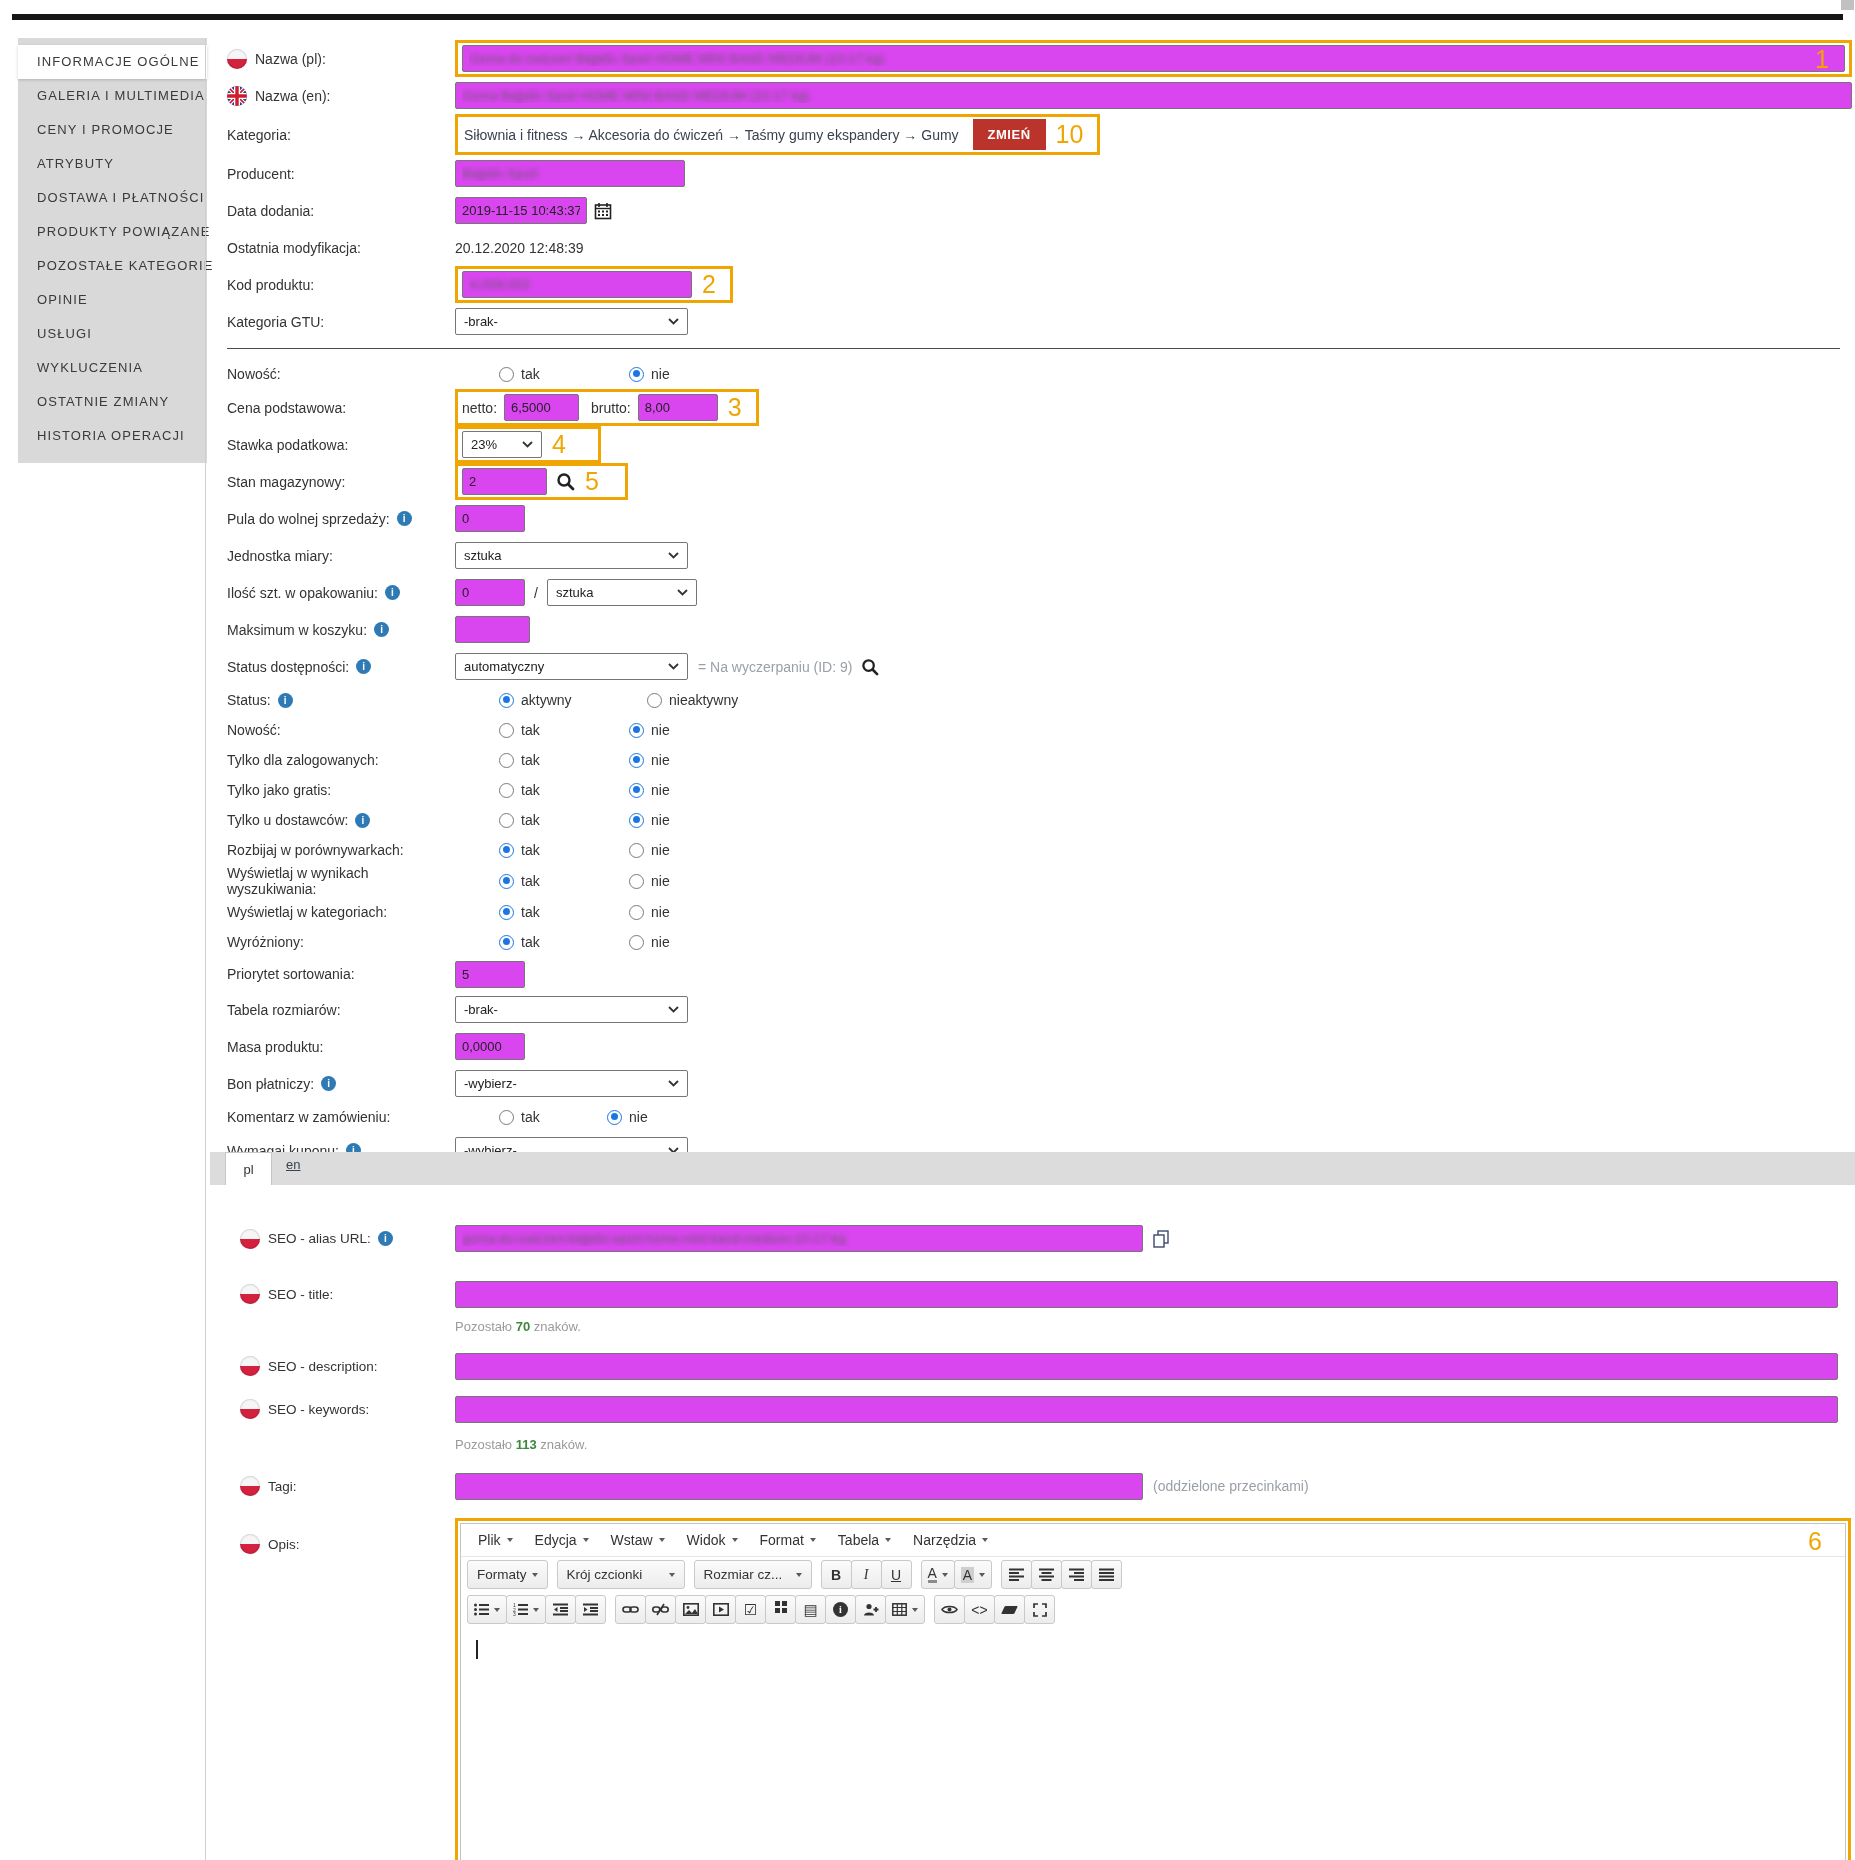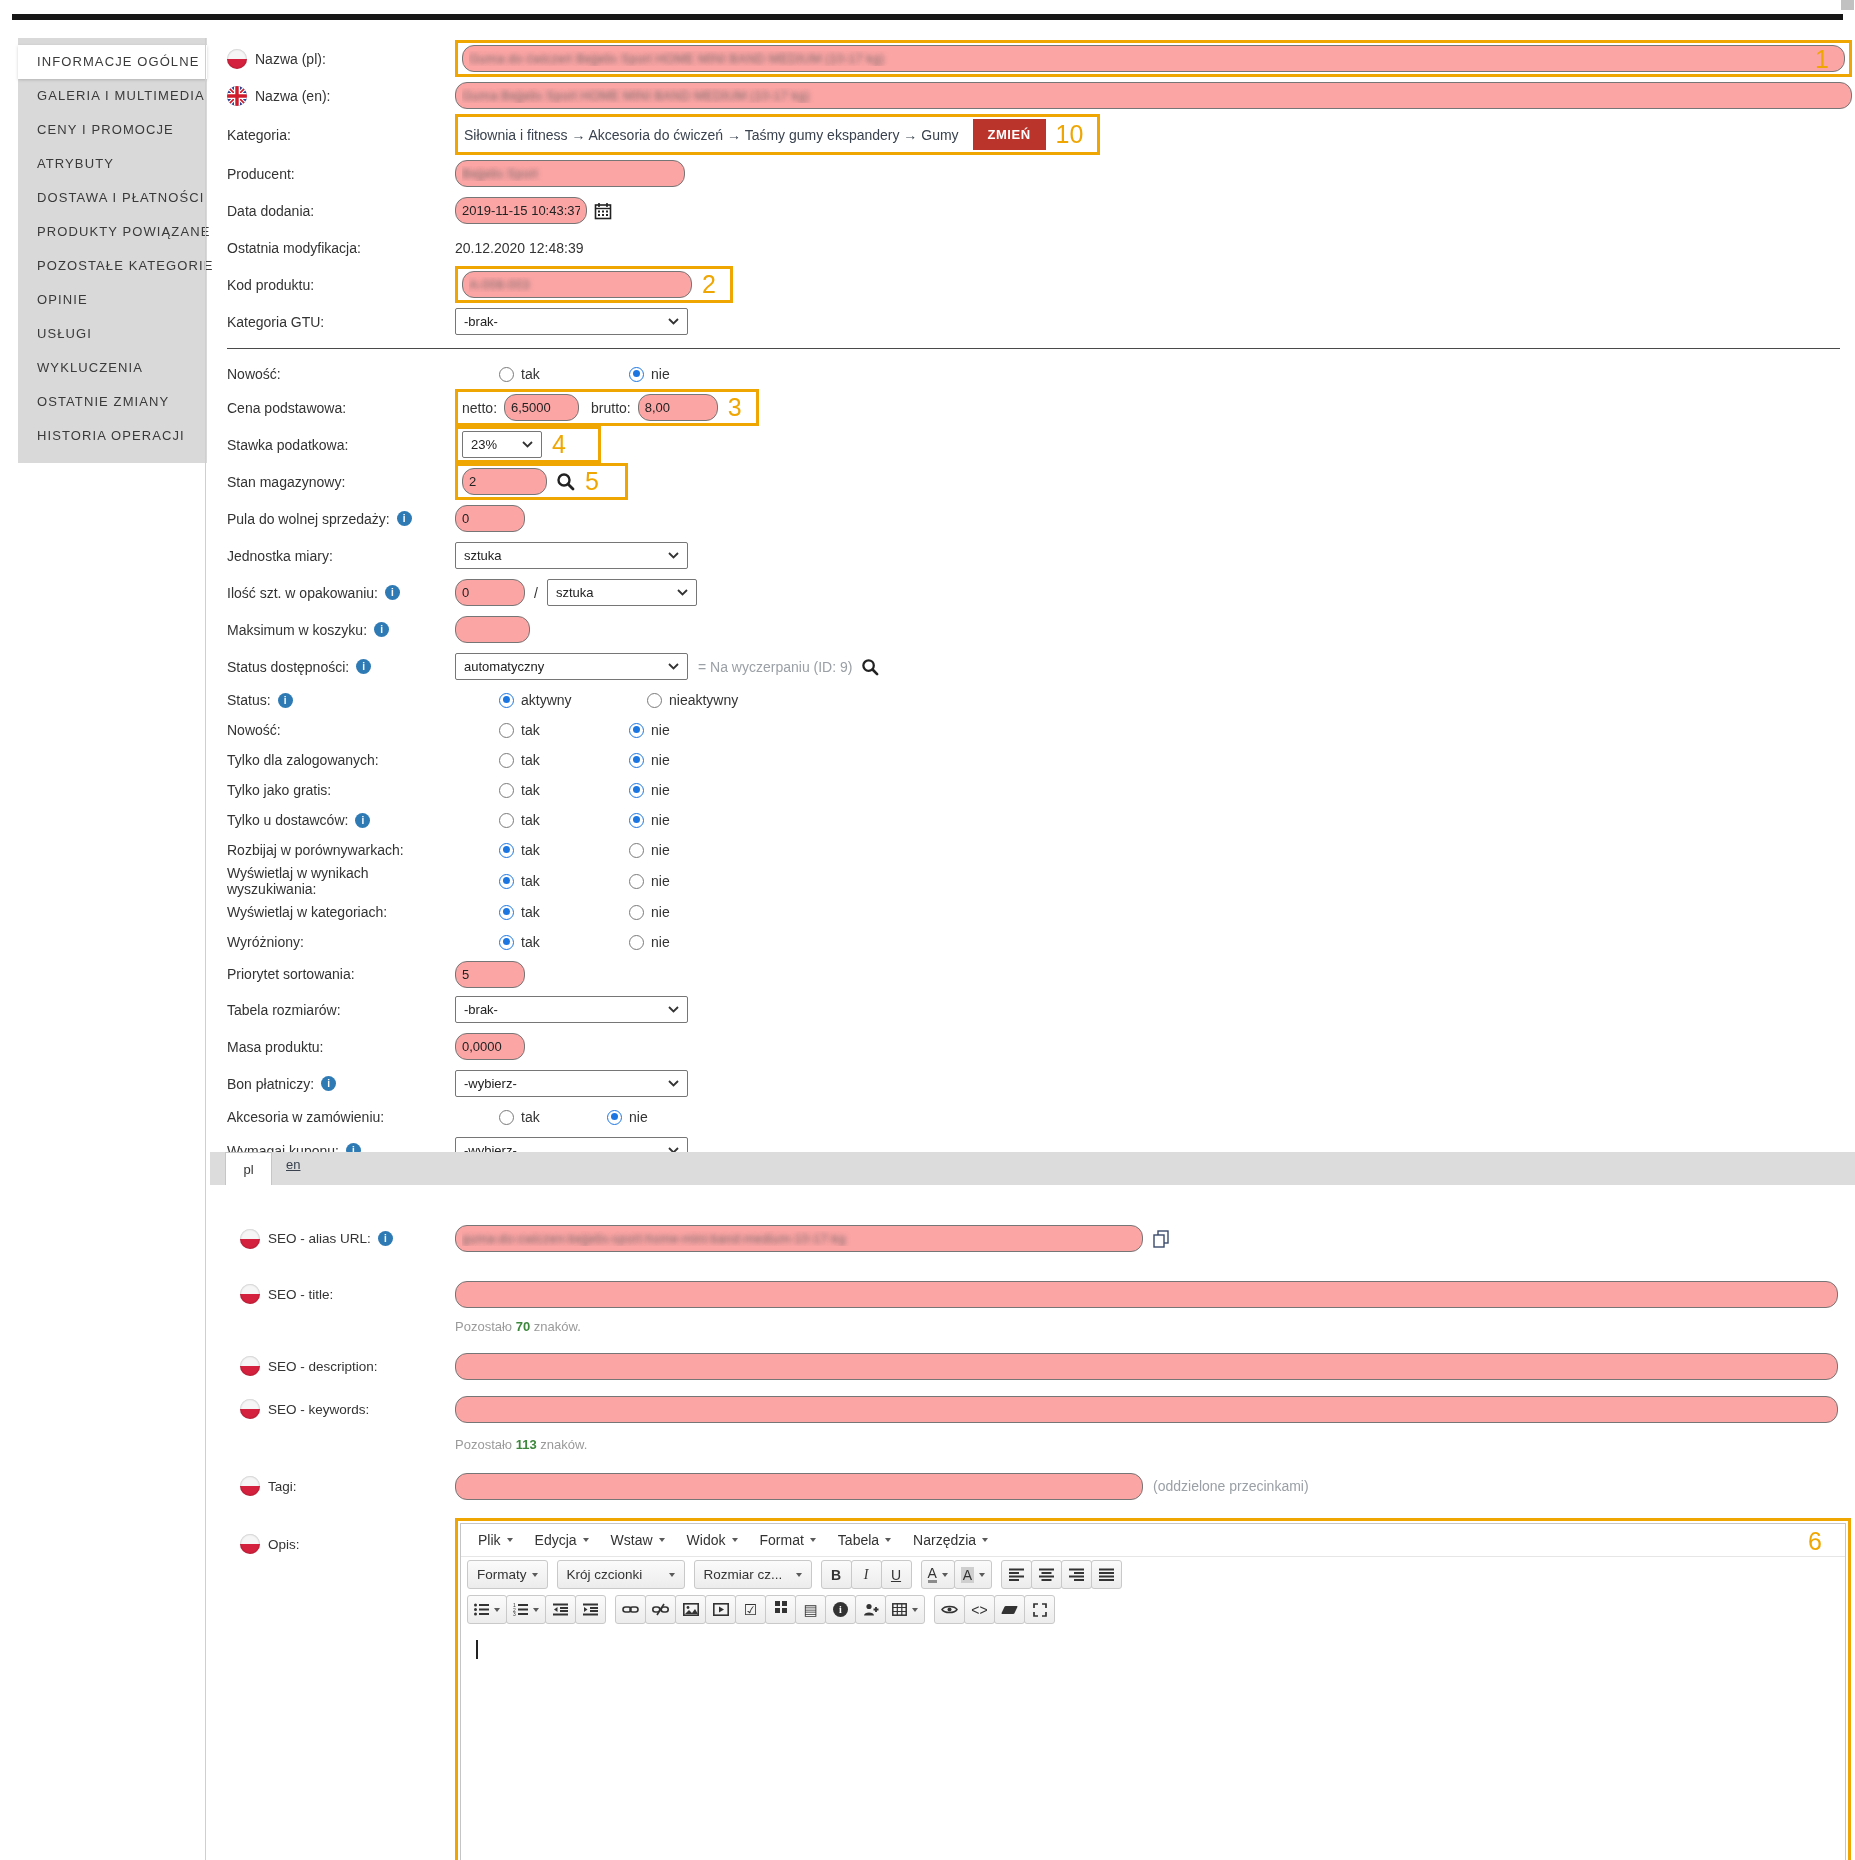--- a/index.html
+++ b/index.html
@@ -19,22 +19,22 @@
   .form { position:absolute; left:227px; top:40px; width:1625px; }
   .frow { display:flex; align-items:center; min-height:37px; }
   .frow.r30 { min-height:30px; }
   .frow.r34 { min-height:34px; }
   .flabel { width:228px; flex:0 0 228px; display:flex; align-items:center; font-size:14px; color:#333; }
   .flag { width:20px; height:20px; border-radius:50%; margin-right:8px; flex:0 0 20px;
     box-shadow:inset 0 0 2px rgba(0,0,0,.35); }
   .flag-pl { background:linear-gradient(180deg,#f6f6f6 50%,#d4213d 50%); }
   .info-ic { width:15px; height:15px; border-radius:50%; background:#2e7ab5; color:#fff; font-size:10px;
     font-weight:bold; display:inline-flex; align-items:center; justify-content:center; margin-left:7px; flex:0 0 15px; }
-  input.ti { height:27px; border:1px solid #767676; border-radius:12px; padding:0 6px; font-size:13px;
-    font-family:"Liberation Sans",sans-serif; color:#222; background:#fca5a5; }
+  input.ti { height:27px; border:1px solid #767676; border-radius:2px; padding:0 6px; font-size:13px;
+    font-family:"Liberation Sans",sans-serif; color:#222; background:#d946ef; }
   .blurred { color:transparent !important; text-shadow:0 0 5px rgba(90,90,90,.85); }
   .selbox { height:27px; border:1px solid #767676; border-radius:2px; background:#fff; display:flex;
     align-items:center; font-size:13px; color:#222; padding:0 8px; cursor:pointer; }
   .selbox .stext { flex:1; }
   .w233 { width:233px; } .w150 { width:150px; } .w132 { width:132px; } .w230 { width:230px; }
   .w85 { width:85px; } .w80 { width:80px; } .w75 { width:75px; } .w70 { width:70px; }
   .divider { border-top:1px solid #4a4a4a; margin:8px 0 10px 0; width:1613px; }
 
   
   .radio { width:15px; height:15px; border-radius:50%; border:1.5px solid #7a7a7a; background:#fff;
@@ -515,21 +515,21 @@
     <div class="selbox w233">
       <span class="stext">-wybierz-</span>
       <svg width="11" height="7" viewBox="0 0 11 7">
           <path d="M1 1l4.5 4.5L10 1" fill="none" stroke="#333" stroke-width="1.8"></path>
         </svg>
     </div>
   </div>
 
   <div class="frow r30">
     <div class="flabel">
-        <span>Akcesoria w zamówieniu:</span>
+        <span>Komentarz w zamówieniu:</span>
       </div>
     <span class="ropt" style="width:64px">
         <span class="radio"></span>
         <span>tak</span>
       </span>
     <span class="ropt">
         <span class="radio sel"></span>
         <span>nie</span>
       </span>
   </div>

